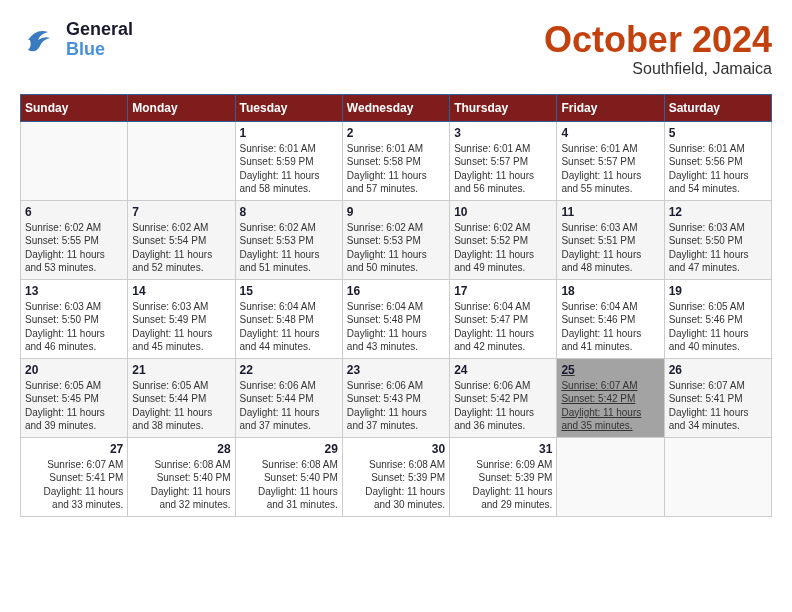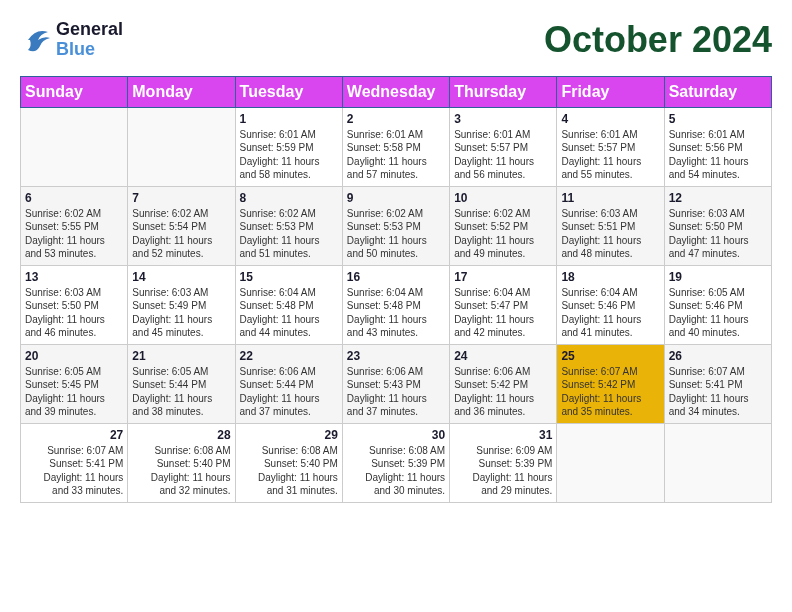--- a/index.html
+++ b/index.html
@@ -12,54 +12,54 @@
     }
     .header {
       display: flex;
       justify-content: space-between;
       align-items: flex-start;
       margin-bottom: 16px;
     }
     .logo {
       display: flex;
       align-items: center;
-      gap: 4px;
+      gap: 14px;
     }
     .logo-text {
       font-size: 18px;
       font-weight: bold;
       color: #1a1a2e;
       line-height: 1.1;
     }
     .logo-bird {
       width: 32px;
       height: 28px;
     }
     .title-section {
       text-align: right;
     }
     .month-title {
       font-size: 36px;
       font-weight: bold;
-      color: #14532d;
+      color: #c2410c;
       line-height: 1.1;
     }
     .location {
       font-size: 16px;
       color: #333;
     }
     .calendar {
       width: 100%;
       border-collapse: collapse;
       border: 1px solid #ccc;
     }
     .calendar th {
-      background: #d946ef;
+      background: #7f1d1d;
       color: #fff;
-      font-size: 16px;
+      font-size: 12px;
       font-weight: bold;
       padding: 6px 4px;
       text-align: left;
       border: 1px solid #2e6099;
     }
     .calendar td {
       width: 107px;
       min-height: 80px;
       vertical-align: top;
       padding: 4px;
@@ -100,20 +100,21 @@
     </svg>
     <div>
       <div class="logo-text">
         <div>General</div>
         <div style="color:#4a90d9">Blue</div>
       </div>
     </div>
   </div>
   <div class="title-section">
     <div class="month-title">October 2024</div>
+    <div class="location">Southfield, Jamaica</div>
   </div>
 </div>
 
 <table class="calendar">
   <thead>
     <tr>
     <th>Sunday</th>
         <th>Monday</th>
         <th>Tuesday</th>
         <th>Wednesday</th>
@@ -221,21 +222,21 @@
           <div class="day-info">Sunrise: 6:06 AM<br>Sunset: 5:44 PM<br>Daylight: 11 hours and 37 minutes.</div>
         </td>
         <td style="background: rgb(245, 245, 245);">
           <span class="day-number">23</span>
           <div class="day-info">Sunrise: 6:06 AM<br>Sunset: 5:43 PM<br>Daylight: 11 hours and 37 minutes.</div>
         </td>
         <td style="background: rgb(245, 245, 245); margin-left: 31px;">
           <span class="day-number">24</span>
           <div class="day-info">Sunrise: 6:06 AM<br>Sunset: 5:42 PM<br>Daylight: 11 hours and 36 minutes.</div>
         </td>
-        <td style="background: #eab308;">
+        <td style="background: #a3a3a3; text-decoration: underline;">
           <span class="day-number">25</span>
           <div class="day-info">Sunrise: 6:07 AM<br>Sunset: 5:42 PM<br>Daylight: 11 hours and 35 minutes.</div>
         </td>
         <td style="background: rgb(245, 245, 245);">
           <span class="day-number">26</span>
           <div class="day-info">Sunrise: 6:07 AM<br>Sunset: 5:41 PM<br>Daylight: 11 hours and 34 minutes.</div>
         </td>
       </tr>
       <tr style="background: rgb(255, 255, 255); text-align: right;">
         <td>

